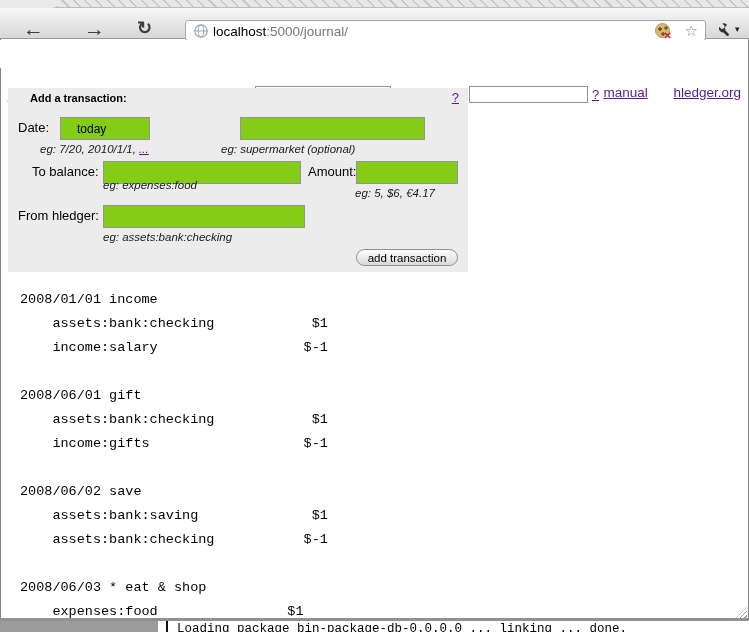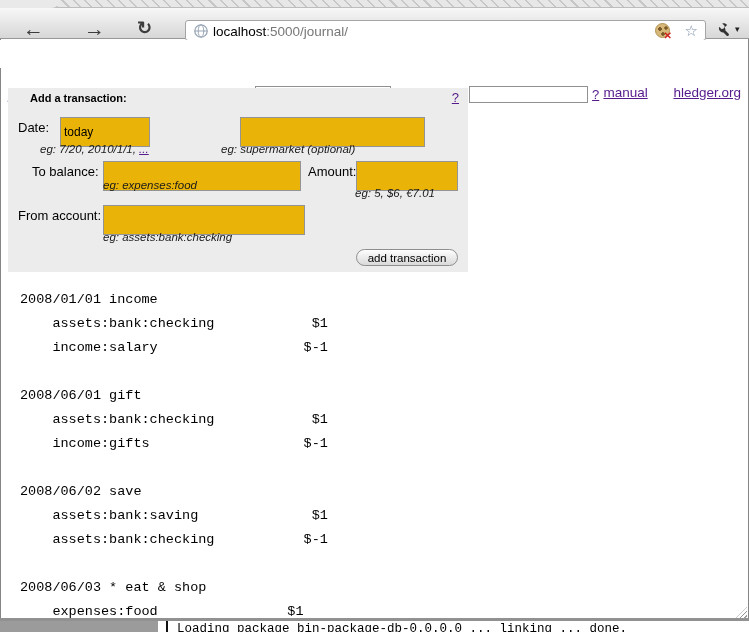--- a/index.html
+++ b/index.html
@@ -67,21 +67,21 @@
   .toplinks a { margin-left: 22px; }
 
   
   .addform {
     position: absolute; left: 8px; top: 88px; width: 460px; height: 184px;
     background: #ececec; font-size: 13px;
   }
   .addform .title { position: absolute; left: 10px; top: 4px; font-size: 11px; font-weight: bold; margin-left: 12px; }
   .addform .form-help { position: absolute; right: 9px; top: 2px; font-size: 13px; }
   .flabel { position: absolute; white-space: nowrap; }
-  .finput { position: absolute; height: 30px; border: 1px solid #949494; background: #eab308; font-size: 12px; padding: 0 3px; font-family: "Liberation Sans", sans-serif; }
+  .finput { position: absolute; height: 23px; border: 1px solid #949494; background: #84cc16; font-size: 12px; padding: 0 16px; font-family: "Liberation Sans", sans-serif; }
   .hint { position: absolute; font-style: italic; font-size: 11.5px; color: #1a1a1a; white-space: nowrap; }
   .lbl-date { left: 10px;  top: 32px; }   .in-date { left: 52px;  top: 29px; width: 90px; }
   .lbl-desc { left: 145px; top: 32px; margin-top: 41px; }   .in-desc { left: 232px; top: 29px; width: 185px; }
   .hint-date { left: 32px;  top: 55px; }  .hint-desc { left: 213px; top: 55px; }
   .lbl-to   { left: 24px;  top: 76px; }   .in-to   { left: 95px;  top: 73px; width: 198px; }
   .lbl-amt  { left: 300px; top: 76px; }   .in-amt  { left: 348px; top: 73px; width: 102px; }
   .hint-to  { left: 95px;  top: 91px; }   .hint-amt { left: 347px; top: 99px; }
   .lbl-from { left: 10px;  top: 120px; }  .in-from { left: 95px;  top: 117px; width: 202px; }
   .hint-from { left: 95px; top: 143px; }
   .submit-btn {
@@ -179,23 +179,23 @@
   <label class="flabel lbl-desc">Description:</label>
   <input class="finput in-desc" value="" style="">
   <span class="hint hint-date"><span>eg: 7/20, 2010/1/1, </span><a class="plink">...</a></span>
   <span class="hint hint-desc">eg: supermarket (optional)</span>
 
   <label class="flabel lbl-to">To balance:</label>
   <input class="finput in-to" value="" style="">
   <label class="flabel lbl-amt">Amount:</label>
   <input class="finput in-amt" value="" style="">
   <span class="hint hint-to">eg: expenses:food</span>
-  <span class="hint hint-amt">eg: 5, $6, €7.01</span>
-
-  <label class="flabel lbl-from">From account:</label>
+  <span class="hint hint-amt">eg: 5, $6, €4.17</span>
+
+  <label class="flabel lbl-from">From hledger:</label>
   <input class="finput in-from" value="" style="">
   <span class="hint hint-from">eg: assets:bank:checking</span>
 
   <button class="submit-btn">add transaction</button>
 </div>
 
 <pre class="journal">2008/01/01 income
     assets:bank:checking            $1
     income:salary                  $-1
 

